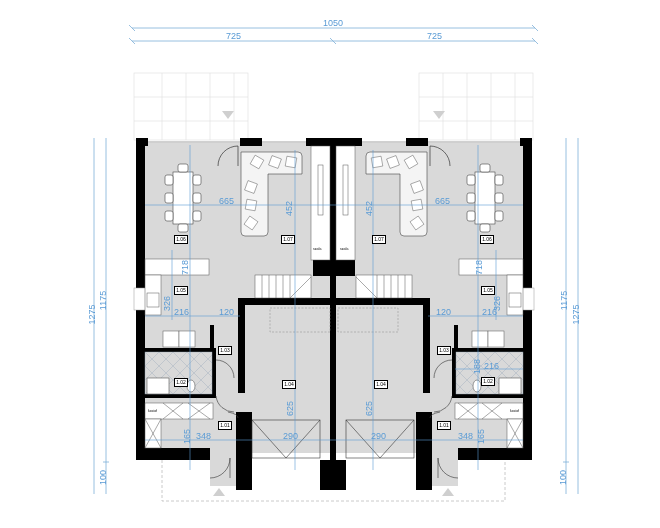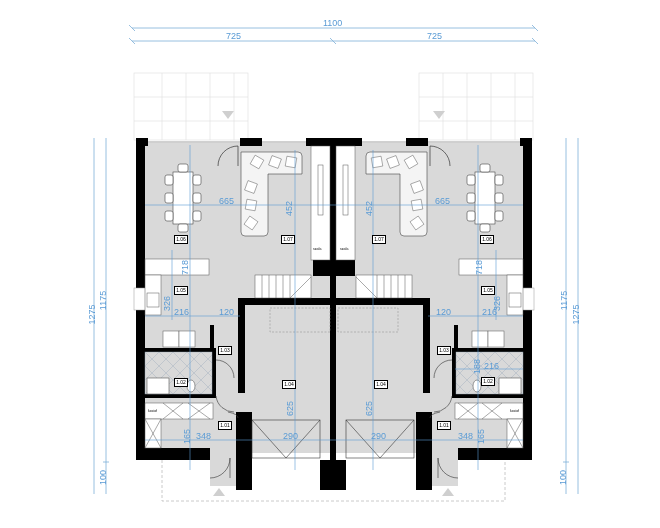--- a/index.html
+++ b/index.html
@@ -258,21 +258,21 @@
     <line x1="478" y1="145" x2="478" y2="470"></line>
     <line x1="172" y1="250" x2="172" y2="320"></line>
     <line x1="496" y1="250" x2="496" y2="320"></line>
     <line x1="145" y1="316" x2="240" y2="316"></line>
     <line x1="428" y1="316" x2="523" y2="316"></line>
     <line x1="145" y1="440" x2="523" y2="440"></line>
     <line x1="455" y1="369" x2="523" y2="369"></line>
   </g>
 </svg>
 
-<div class="dim" style="left:323px;top:19px;">1100</div>
+<div class="dim" style="left:323px;top:19px;">1050</div>
 <div class="dim" style="left:226px;top:32px;">725</div>
 <div class="dim" style="left:427px;top:32px;">725</div>
 
 <div class="dimv" style="left:82px;top:310px;">1275</div>
 <div class="dimv" style="left:94px;top:296px;">1175</div>
 <div class="dimv" style="left:96px;top:473px;">100</div>
 <div class="dimv" style="left:555px;top:296px;">1175</div>
 <div class="dimv" style="left:566px;top:310px;">1275</div>
 <div class="dimv" style="left:556px;top:473px;">100</div>
 

